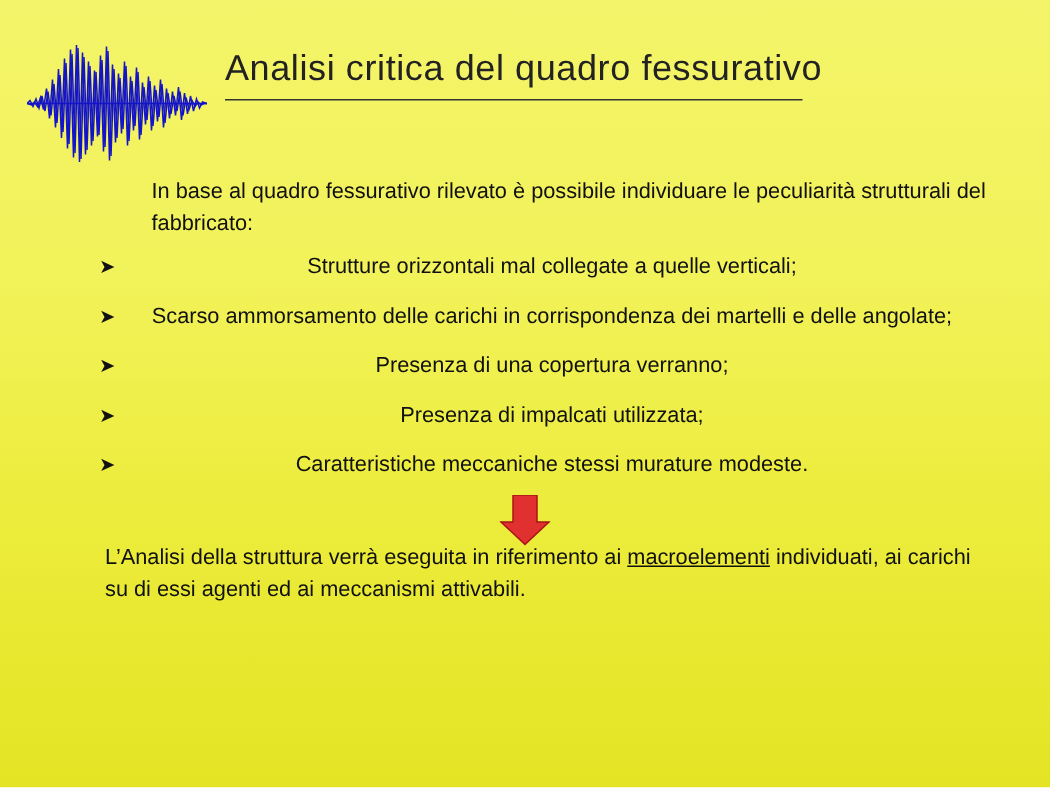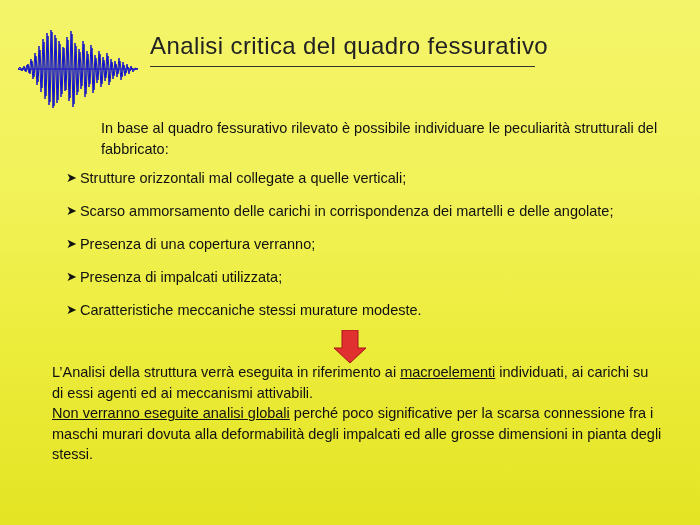--- a/index.html
+++ b/index.html
@@ -73,20 +73,21 @@
   }
   .bullet .marker {
     flex: 0 0 auto;
     margin-right: 3px;
     font-size: 13px;
     line-height: 1.5;
     color: #111111;
   }
   .bullet .btext {
     flex: 1 1 auto;
+    text-align: center;
   }
   
   #arrow {
     position: absolute;
     left: 333px;
     top: 330px;
     width: 34px;
     height: 34px;
   }
   
@@ -96,21 +97,21 @@
     top: 362px;
     width: 610px;
     font-size: 14.5px;
     color: #111111;
     line-height: 1.42;
   }
   #bottom .u {
     text-decoration: underline;
   }
   #bottom p {
-    margin: 0 0 0 0;
+    margin: 0 0 0 18px;
   }
 </style>
 </head>
 <body>
 
 <div id="slide">
 
   <svg id="seismogram" viewBox="0 0 120 82" preserveAspectRatio="none">
     <g stroke="#1414c8" stroke-width="1" fill="none">
       <line x1="0" y1="41" x2="120" y2="41"></line>
@@ -158,16 +159,15 @@
       <span class="btext">Caratteristiche meccaniche stessi murature modeste.</span>
     </div>
   </div>
 
   <svg id="arrow" viewBox="0 0 34 34">
     <polygon points="9,0 25,0 25,18 33,18 17,33 1,18 9,18" fill="#e03030" stroke="#a81414" stroke-width="1"></polygon>
   </svg>
 
   <div id="bottom">
     <p><span>L’Analisi della struttura verrà eseguita in riferimento ai </span><span class="u">macroelementi</span><span> individuati, ai carichi su di essi agenti ed ai meccanismi attivabili.</span></p>
-    <p><span class="u">Non verranno eseguite analisi globali</span><span> perché poco significative per la scarsa connessione fra i maschi murari dovuta alla deformabilità degli impalcati ed alle grosse dimensioni in pianta degli stessi.</span></p>
   </div>
 
 </div>
 
 </body></html>

